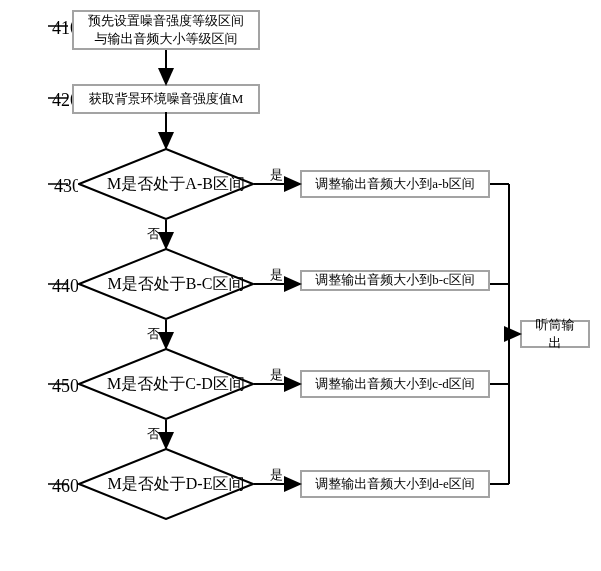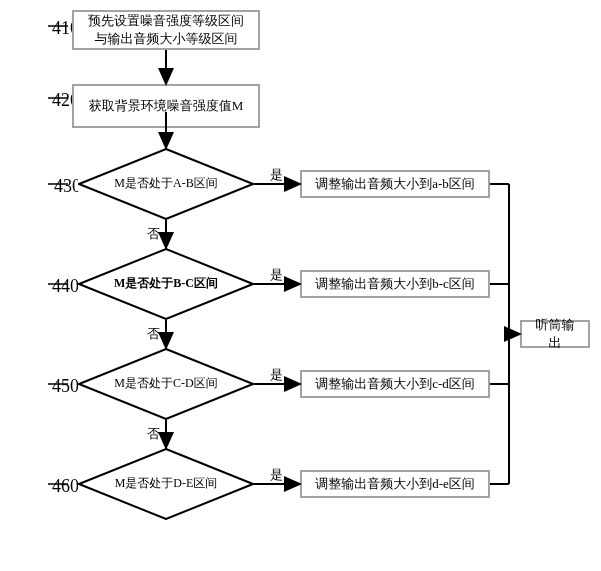--- a/index.html
+++ b/index.html
@@ -25,23 +25,23 @@
     padding: 4px 8px;
     line-height: 1.4;
   }
   .diamond {
     position: absolute;
     background: #fff;
   }
   .diamond svg { display: block; }
   .diamond .dtext {
     position: absolute;
-    left: 0; top: 0; width: 100%; height: 100%;
+    left: 10px; top: 0; width: 100%; height: 100%;
     display: flex; align-items: center; justify-content: center;
-    font-size: 12px;
+    font-size: 16px;
     line-height: 1.3;
   }
   .ref {
     position: absolute;
     font-size: 18px;
     margin-left: 32px;
   }
   .edge-label {
     position: absolute;
     font-size: 13px;
@@ -69,30 +69,30 @@
   <line x1="48" y1="98" x2="68" y2="98" stroke="#000" stroke-width="1.5"></line>
   <line x1="48" y1="184" x2="68" y2="184" stroke="#000" stroke-width="1.5"></line>
   <line x1="48" y1="284" x2="68" y2="284" stroke="#000" stroke-width="1.5"></line>
   <line x1="48" y1="384" x2="68" y2="384" stroke="#000" stroke-width="1.5"></line>
   <line x1="48" y1="484" x2="68" y2="484" stroke="#000" stroke-width="1.5"></line>
 </svg>
 
 <div class="box" style="left:72px; top:10px; width:188px; height:40px; white-space:pre-line;">预先设置噪音强度等级区间
 与输出音频大小等级区间</div>
 
-<div class="box" style="left:72px; top:84px; width:188px; height:44px;">获取背景环境噪音强度值M</div>
+<div class="box" style="left:72px; top:84px; width:188px; height:30px;">获取背景环境噪音强度值M</div>
 
 <div class="diamond" style="left:78px; top:148px; width:176px; height:72px;">
   <svg width="176" height="72">
       <polygon points="88,1 175,36 88,71 1,36" fill="#fff" stroke="#000" stroke-width="2"></polygon>
     </svg>
   <div class="dtext">M是否处于A-B区间</div>
 </div>
 
-<div class="diamond" style="left:78px; top:248px; width:176px; height:72px;font-weight:bold;">
+<div class="diamond" style="left:78px; top:248px; width:176px; height:72px;">
   <svg width="176" height="72">
       <polygon points="88,1 175,36 88,71 1,36" fill="#fff" stroke="#000" stroke-width="2"></polygon>
     </svg>
   <div class="dtext">M是否处于B-C区间</div>
 </div>
 
 <div class="diamond" style="left:78px; top:348px; width:176px; height:72px;">
   <svg width="176" height="72">
       <polygon points="88,1 175,36 88,71 1,36" fill="#fff" stroke="#000" stroke-width="2"></polygon>
     </svg>
@@ -100,21 +100,21 @@
 </div>
 
 <div class="diamond" style="left:78px; top:448px; width:176px; height:72px;">
   <svg width="176" height="72">
       <polygon points="88,1 175,36 88,71 1,36" fill="#fff" stroke="#000" stroke-width="2"></polygon>
     </svg>
   <div class="dtext">M是否处于D-E区间</div>
 </div>
 
 <div class="box" style="left:300px; top:170px; width:190px; height:28px;">调整输出音频大小到a-b区间</div>
-<div class="box" style="left:300px; top:270px; width:190px; height:28px;text-align:center;">调整输出音频大小到b-c区间</div>
+<div class="box" style="left:300px; top:270px; width:190px; height:21px;text-align:center;">调整输出音频大小到b-c区间</div>
 <div class="box" style="left:300px; top:370px; width:190px; height:28px;">调整输出音频大小到c-d区间</div>
 <div class="box" style="left:300px; top:470px; width:190px; height:28px;">调整输出音频大小到d-e区间</div>
 
 <div class="box" style="left:520px; top:320px; width:70px; height:28px;">听筒输出</div>
 
 <div class="edge-label" style="left:268px; top:166px;">是</div>
 <div class="edge-label" style="left:268px; top:266px;">是</div>
 <div class="edge-label" style="left:268px; top:366px;">是</div>
 <div class="edge-label" style="left:268px; top:466px;">是</div>
 

